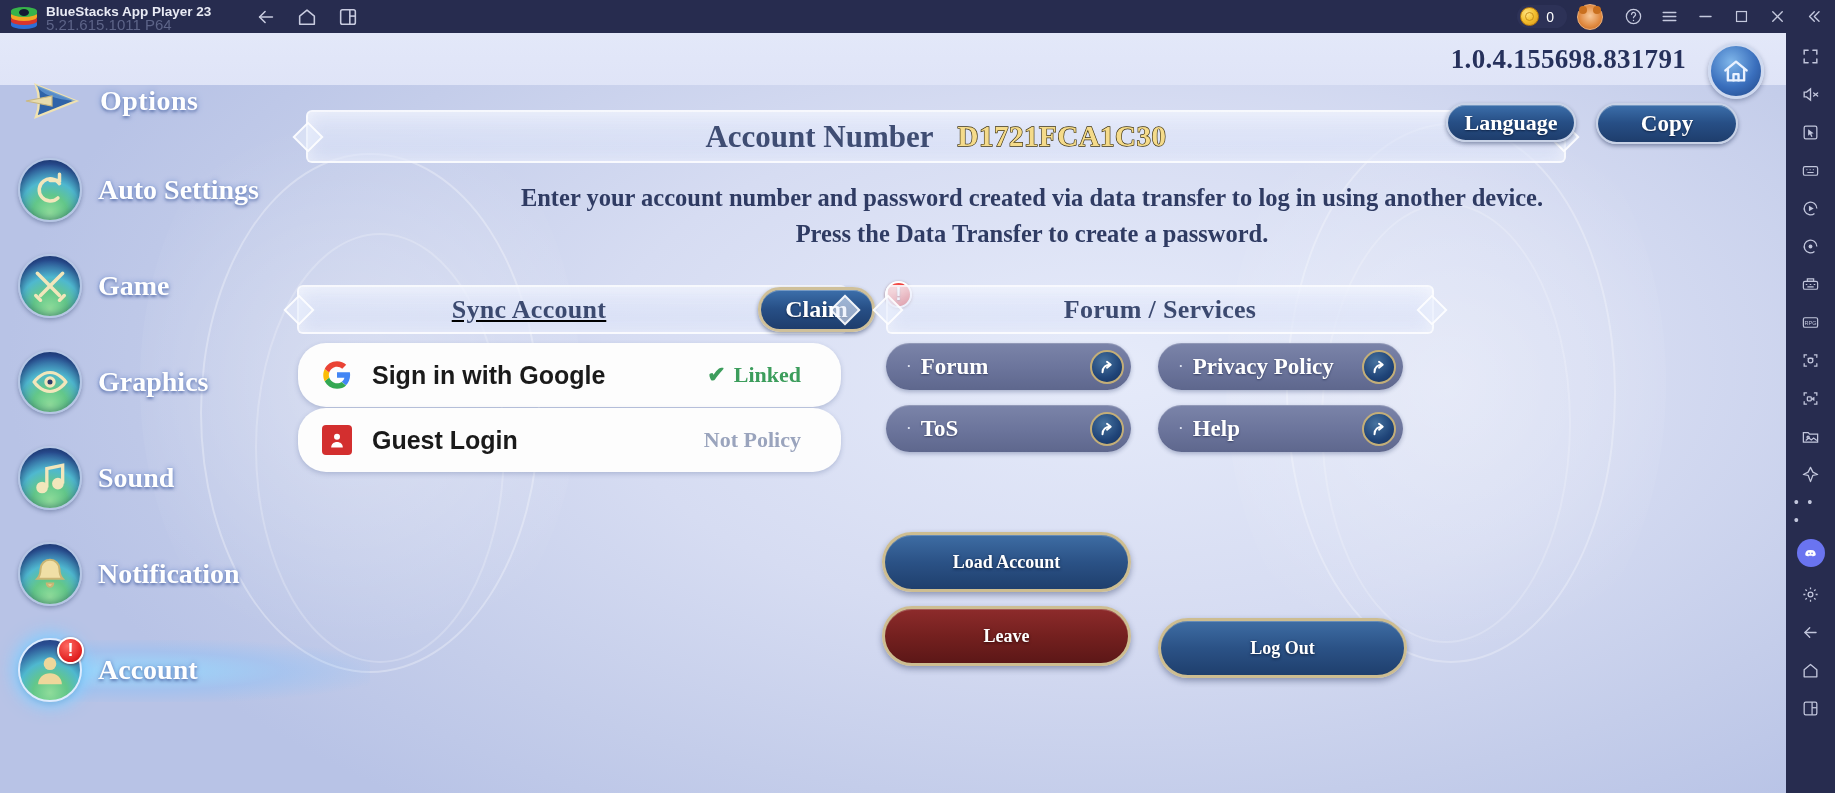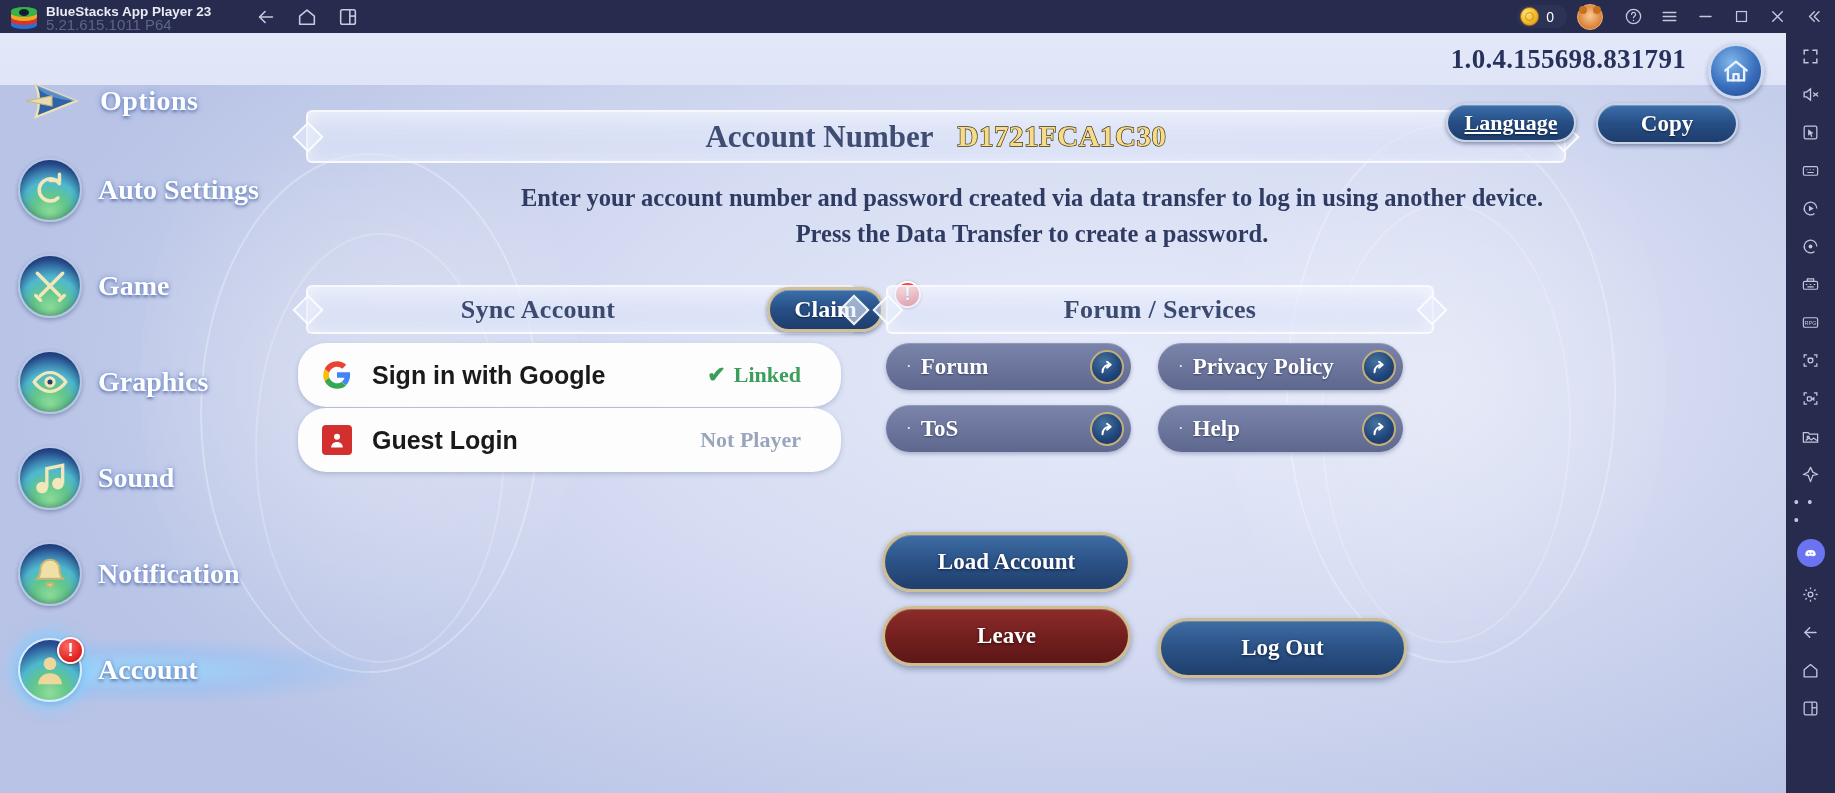--- a/index.html
+++ b/index.html
@@ -220,30 +220,30 @@
     letter-spacing: .5px;
   }
   .pillbtn {
     border-radius: 22px; display: flex; align-items: center; justify-content: center;
     font-weight: bold; color: #fff; position: relative;
     border: 2px solid #c8d2e6;
     background: linear-gradient(180deg, #3c6fab 0%, #274f86 48%, #1e3d6c 100%);
     box-shadow: 0 2px 4px rgba(25,40,80,.45), inset 0 1px 0 rgba(255,255,255,.30);
     text-shadow: 0 1px 2px rgba(10,25,55,.8);
   }
-  #lang-btn { position: absolute; right: 210px; top: 18px; width: 130px; height: 39px; font-size: 22px; text-decoration: underline; }
+  #lang-btn { position: absolute; right: 210px; top: 18px; width: 130px; height: 39px; font-size: 22px; }
   #copy-btn { position: absolute; right: 48px; top: 18px; width: 142px; height: 41px; font-size: 23px; }
 
   .instruct {
     position: absolute; left: 0; top: 95px; width: 1508px;
     text-align: center; color: #2f3b63;
     font-size: 24.5px; line-height: 36px; font-weight: bold;
   }
 
-  #sync-banner { left: 28px; top: 200px; width: 550px; height: 49px; }
+  #sync-banner { left: 19px; top: 200px; width: 550px; height: 49px; text-decoration: underline; }
   #sync-banner .banner-txt { margin-right: 86px; }
   #claim-btn {
     position: absolute; right: -30px; top: 0px; width: 117px; height: 45px;
     font-size: 24px;
     border: 3px solid #cfc09a;
   }
   #claim-badge { right: -40px; top: -9px; }
 
   #forum-banner { left: 608px; top: 200px; width: 548px; height: 49px; }
 
@@ -297,21 +297,21 @@
   .link-go svg { width: 18px; height: 18px; }
   #btn-forum   { left: 608px; top: 258px; }
   #btn-tos     { left: 608px; top: 320px; }
   #btn-privacy { left: 880px; top: 258px; }
   #btn-help    { left: 880px; top: 320px; }
 
   
   .act-btn {
     position: absolute; width: 249px; height: 60px; border-radius: 31px;
     display: flex; align-items: center; justify-content: center;
-    font-size: 23px; font-weight: bold;
+    font-size: 18px; font-weight: bold;
     border: 3px solid #cdbd91;
     box-shadow: 0 3px 6px rgba(35,48,88,.40), inset 0 1px 0 rgba(255,255,255,.22);
   }
   .act-blue {
     background: linear-gradient(180deg, #3e6da4 0%, #2b5286 50%, #1f3f6d 100%);
     color: #ffffff; text-shadow: 0 1px 3px rgba(8,22,50,.85);
   }
   .act-red {
     background: linear-gradient(180deg, #8d2b2b 0%, #74201f 50%, #5c1717 100%);
     color: #ffffff; text-shadow: 0 1px 3px rgba(40,6,6,.85);
@@ -566,21 +566,21 @@
 
       <div class="login-row" id="guest-row">
         <div class="guest-icon">
           <svg viewBox="0 0 24 24" fill="#ffffff">
               <circle cx="12" cy="8" r="3.6"></circle>
               <path d="M5 21c0-3.9 3.1-6.5 7-6.5s7 2.6 7 6.5z"></path>
             </svg>
         </div>
         <div class="login-label">Guest Login</div>
         <div class="login-status notlinked">
-          <span>Not Player</span>
+          <span>Not Policy</span>
         </div>
       </div>
 
       <div class="link-btn" id="btn-forum">
         <span class="link-dot">·</span>
         <span class="link-txt">Forum</span>
         <span class="link-go">
           <svg viewBox="0 0 24 24" fill="none" stroke="#ffffff" stroke-width="2.6" stroke-linecap="round" stroke-linejoin="round">
               <path d="M6 19c0-7 5-10 10-10"></path>
               <path d="M12 5l5 4-5 4"></path>

